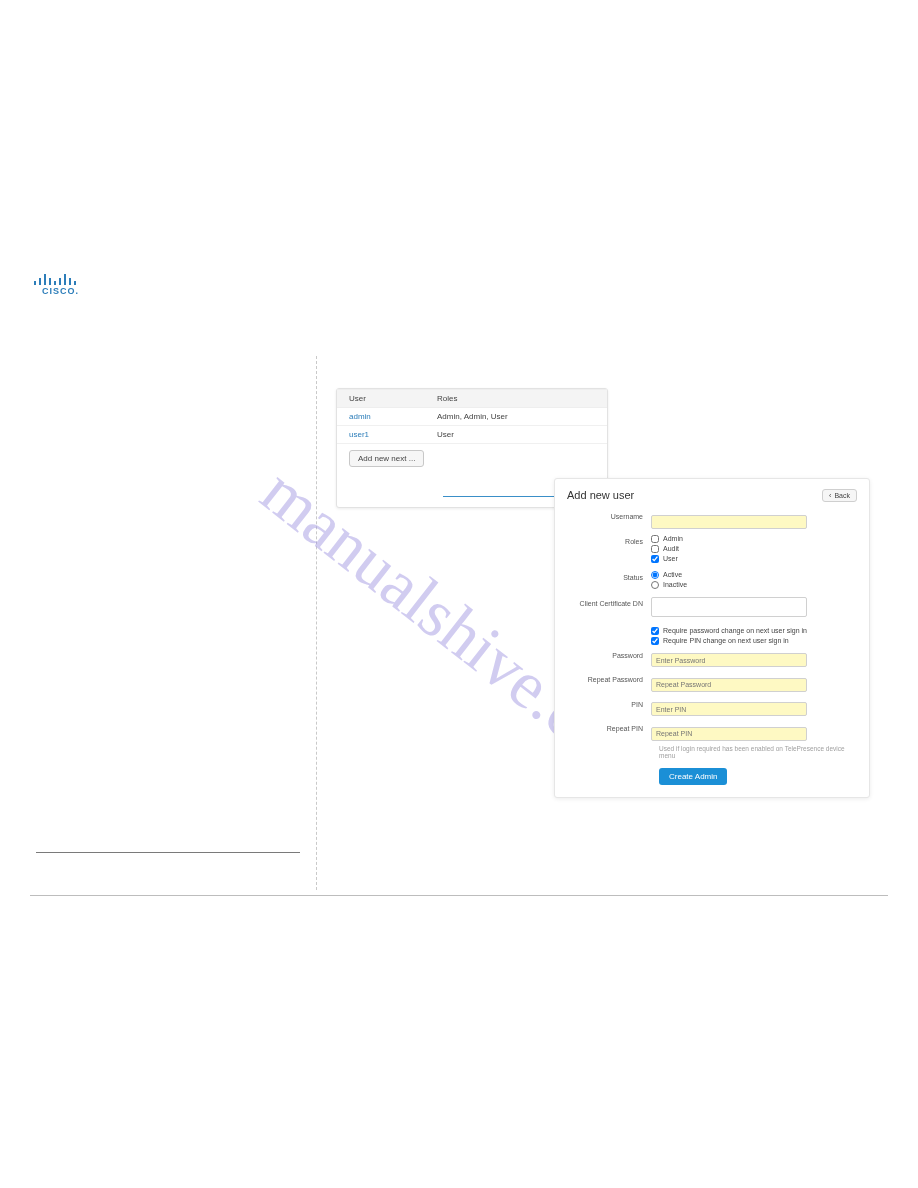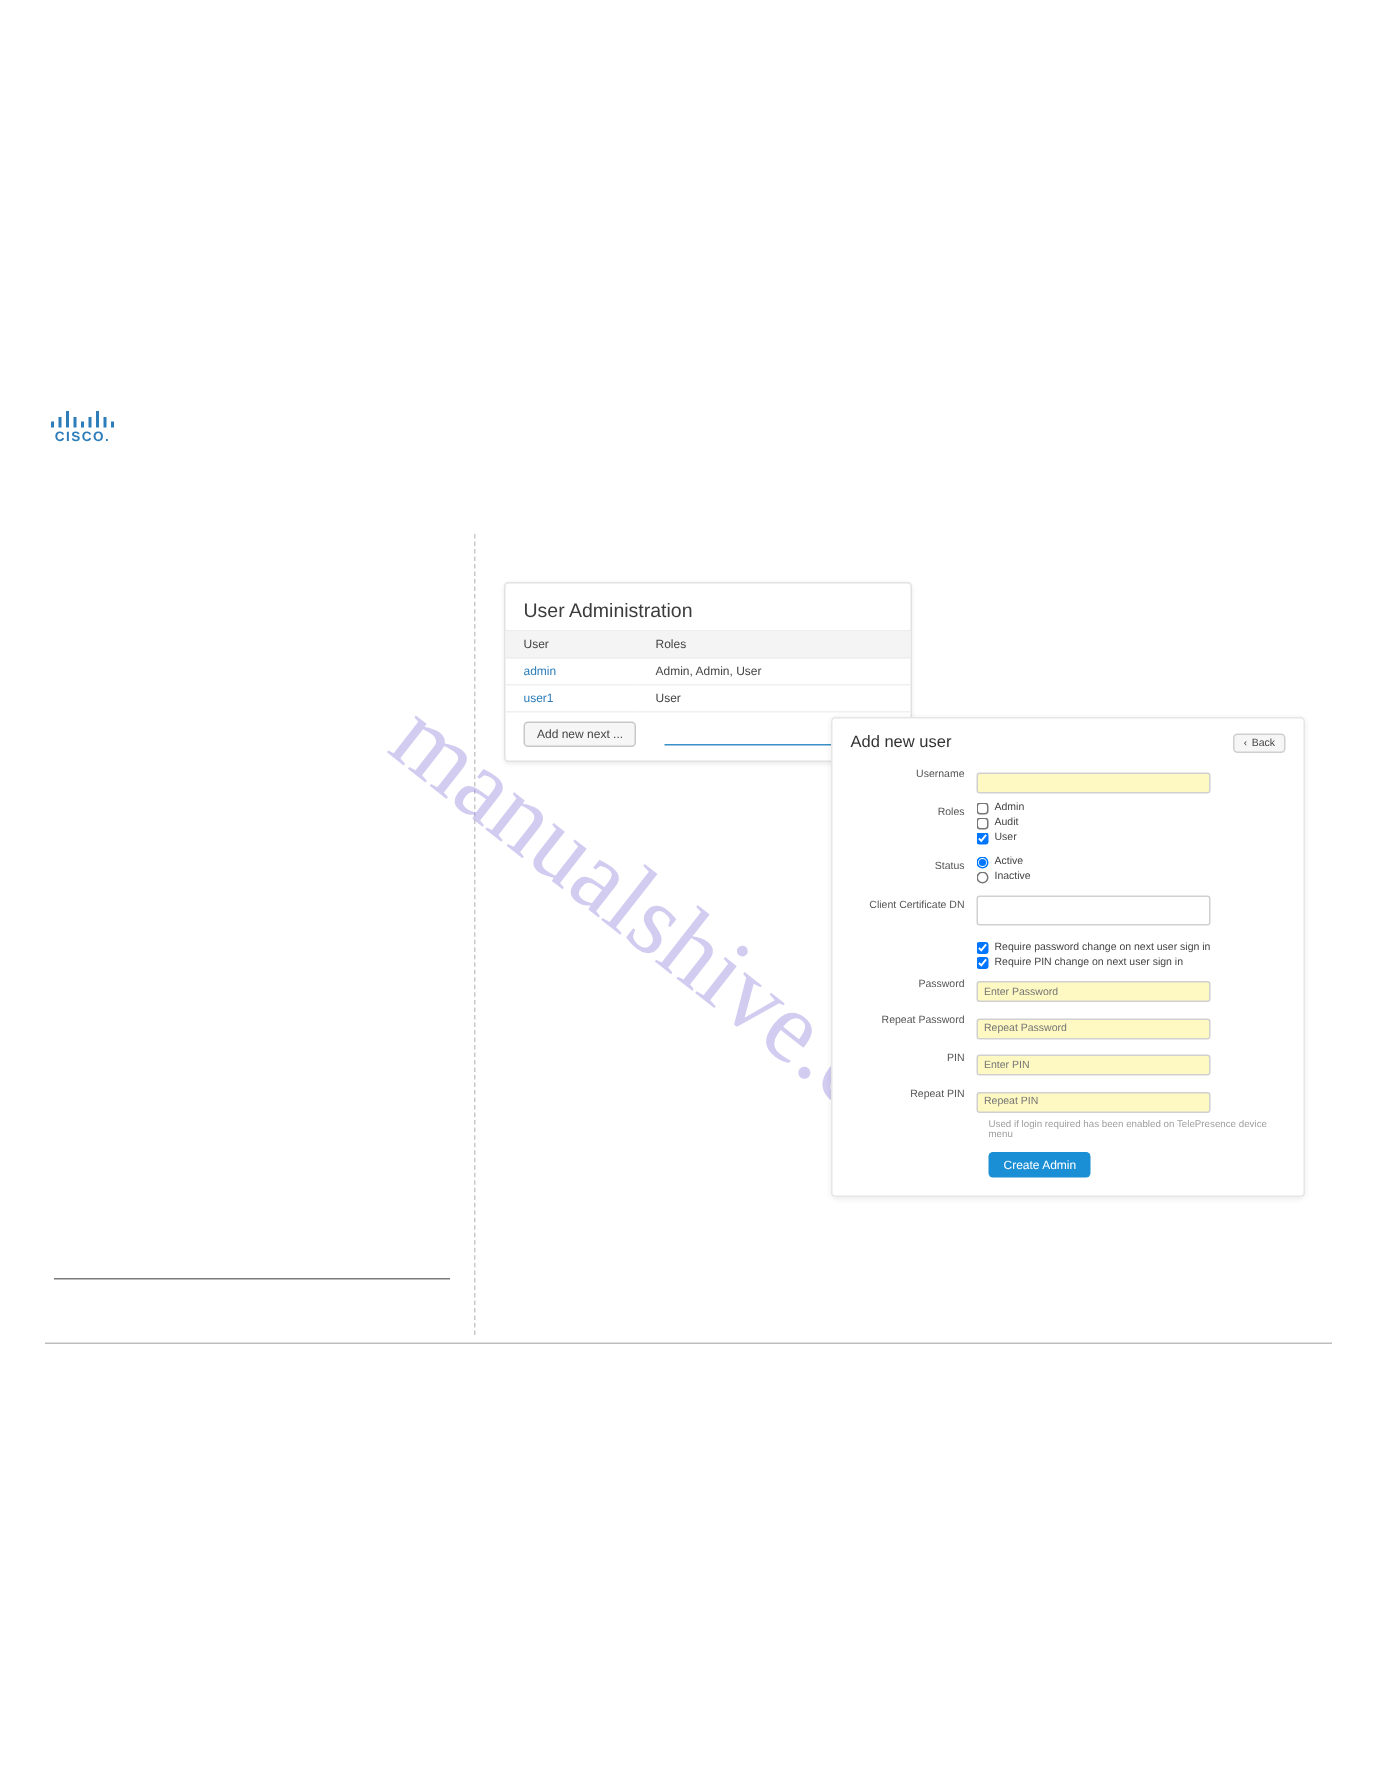--- a/index.html
+++ b/index.html
@@ -6,21 +6,21 @@
   html, body { margin: 0; padding: 0; width: 918px; height: 1188px; background: #fff; font-family: Arial, Helvetica, sans-serif; }
   .page { position: relative; width: 918px; height: 1188px; }
 
   
   .logo { position: absolute; left: 31px; top: 271px; width: 48px; }
   .logo .bars { display: flex; align-items: flex-end; justify-content: center; gap: 3px; height: 14px; }
   .logo .bars i { display: block; width: 2px; background: #2C7DB9; }
   .logo .bars i.b1 { height: 4px; } .logo .bars i.b2 { height: 7px; } .logo .bars i.b3 { height: 11px; }
   .logo .bars i.b4 { height: 7px; } .logo .bars i.b5 { height: 4px; } .logo .bars i.b6 { height: 7px; }
   .logo .bars i.b7 { height: 11px; } .logo .bars i.b8 { height: 7px; } .logo .bars i.b9 { height: 4px; }
-  .logo .word { text-align: center; font-size: 9px; letter-spacing: 1px; color: #2C7DB9; margin-top: 1px; font-weight: bold; }
+  .logo .word { text-align: right; font-size: 9px; letter-spacing: 1px; color: #2C7DB9; margin-top: 1px; font-weight: bold; }
 
   
   .left-rule { position: absolute; left: 36px; top: 852px; width: 264px; border-top: 1px solid #7a7a7a; }
 
   
   .vsep { position: absolute; left: 316px; top: 356px; width: 0; height: 534px; border-left: 1px dashed #c9c9c9; }
 
   
   .hrule { position: absolute; left: 30px; right: 30px; top: 895px; border-top: 1px solid #bdbdbd; }
 
@@ -77,21 +77,20 @@
     <div class="word">CISCO.</div>
   </div>
 
   <div class="vsep"></div>
   <div class="left-rule"></div>
   <div class="hrule"></div>
 
   <div class="watermark">manualshive.com</div>
 
   <div class="ua-panel">
-    <div class="ua-title">User Administration</div>
     <table class="ua-table">
       <thead>
         <tr>
           <th>User</th>
           <th>Roles</th>
         </tr>
       </thead>
       <tbody>
         <tr>
           <td class="link">admin</td>

